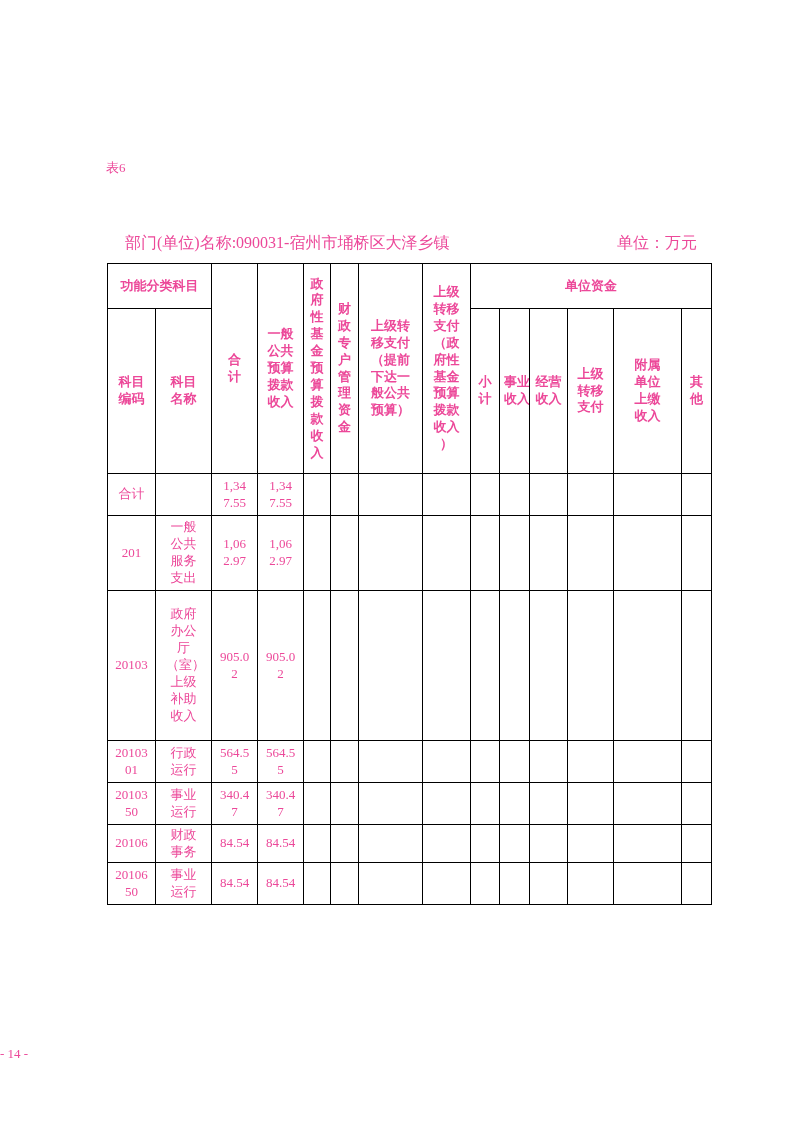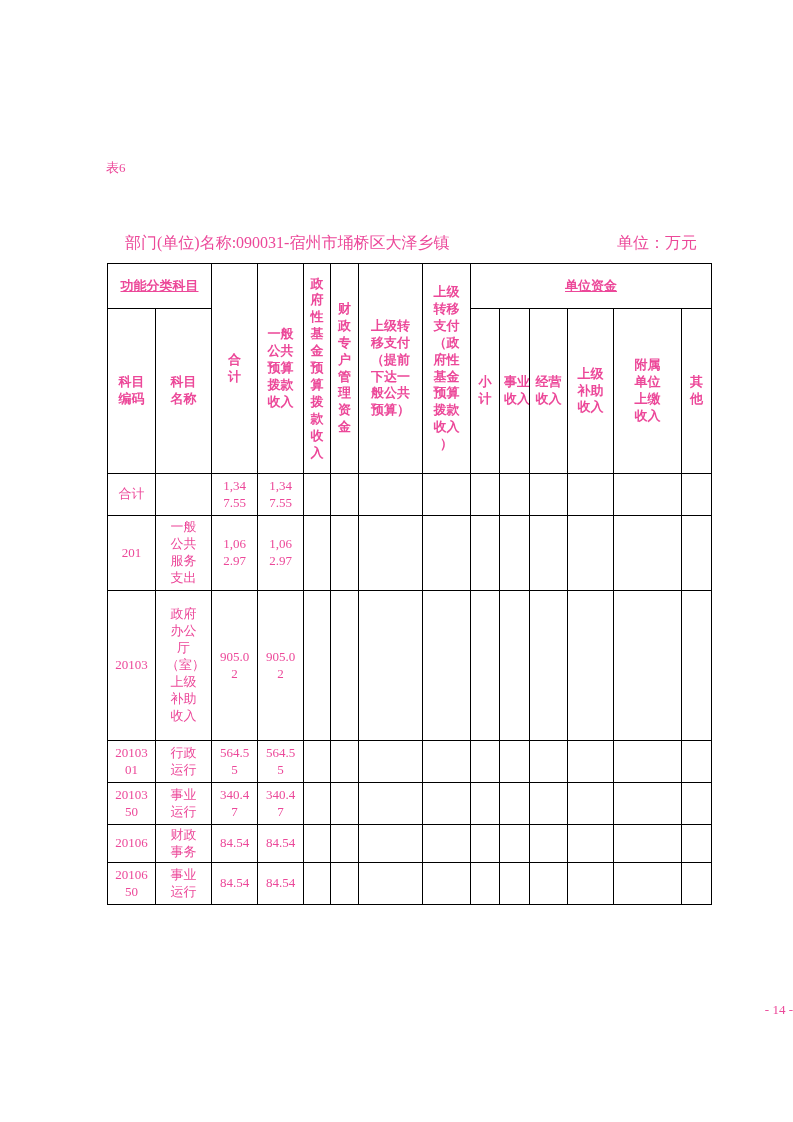--- a/index.html
+++ b/index.html
@@ -48,21 +48,21 @@
     line-height: 1.3;
   }
   .budget-table th, .budget-table td {
     border: 1px solid #000;
     text-align: center;
     vertical-align: middle;
     padding: 1px 3px;
     word-break: break-all;
     overflow: hidden;
   }
-  .budget-table th { font-weight: 700; text-decoration: underline; }
+  .budget-table th { font-weight: 700; }
   tr.hr1 { height: 45px; }
   tr.hr2 { height: 165px; }
   tr.r42 { height: 42px; }
   tr.r75 { height: 75px; }
   tr.r150 { height: 150px; }
   tr.r38 { height: 38px; }
   
   .wr {
     display: inline-block;
     word-break: break-all;
@@ -74,22 +74,22 @@
   .w2 { width: 28px; }
   .w3 { width: 41px; }
   
   tbody td:nth-child(1) { padding: 1px 5px; }
   tbody td:nth-child(2) { padding: 1px 10px; }
   tbody td:nth-child(3), tbody td:nth-child(4) { padding: 1px 7px; }
   .page-number {
     position: absolute;
     left: 0;
     width: 100%;
-    top: 1002px;
-    text-align: right;
+    top: 1046px;
+    text-align: left;
     font-size: 13px;
   }
 </style>
 </head>
 <body>
 
 <div class="page">
 
   <div class="table-label">表6</div>
 
@@ -126,21 +126,21 @@
         <th rowspan="2"><span class="wr w3">上级转移支付（提前下达一般公共预算）</span></th>
         <th rowspan="2"><span class="wr w2">上级转移支付（政府性基金预算拨款收入）</span></th>
         <th colspan="6">单位资金</th>
       </tr>
       <tr class="hr2">
         <th><span class="wr w2">科目编码</span></th>
         <th><span class="wr w2">科目名称</span></th>
         <th><span class="wr w1">小计</span></th>
         <th><span class="wr w2">事业收入</span></th>
         <th><span class="wr w2">经营收入</span></th>
-        <th><span class="wr w2">上级补助收入</span></th>
+        <th><span class="wr w2">上级转移支付</span></th>
         <th><span class="wr w2">附属单位上缴收入</span></th>
         <th><span class="wr w1">其他</span></th>
       </tr>
     </thead>
     <tbody>
       <tr class="r42">
         <td>合计</td>
         <td></td>
         <td>1,347.55</td>
         <td>1,347.55</td>

